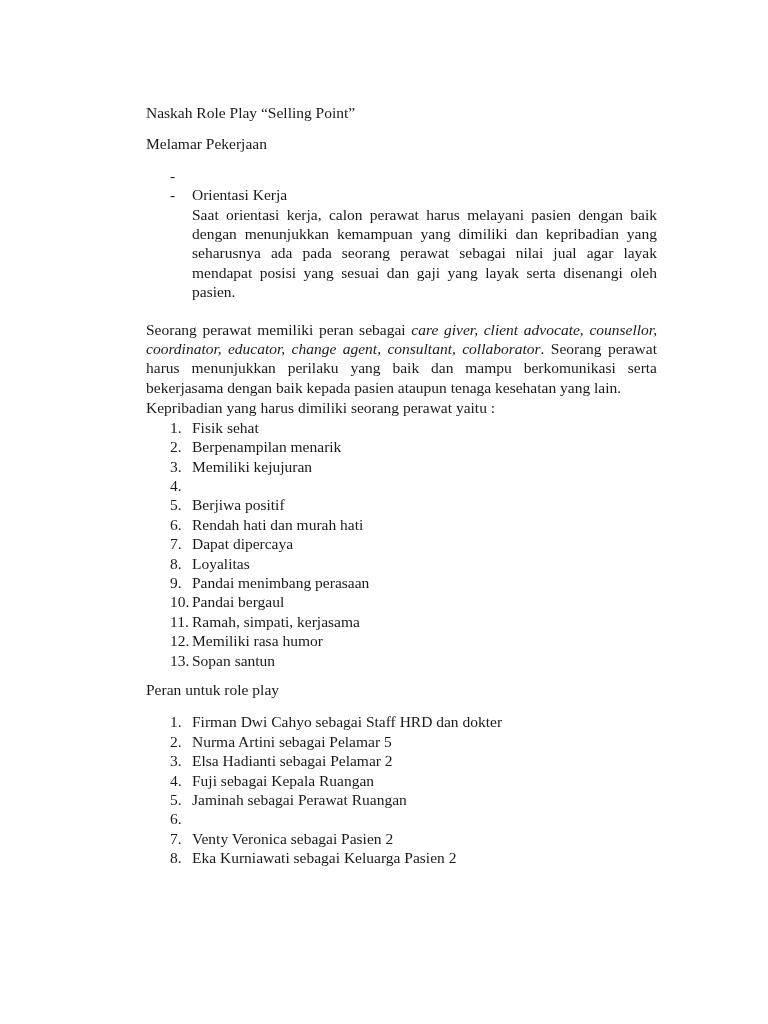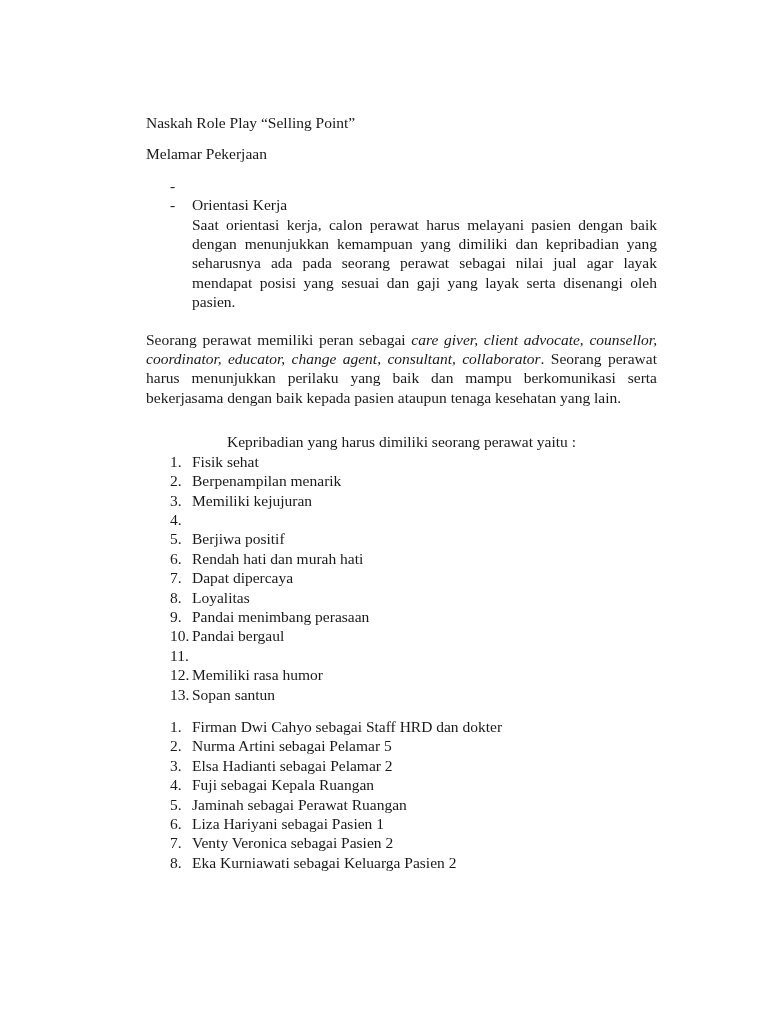--- a/index.html
+++ b/index.html
@@ -12,36 +12,36 @@
     width: 768px;
     height: 1024px;
     background: #ffffff;
     overflow: hidden;
     font-family: "Liberation Serif", "DejaVu Serif", serif;
     color: #1a1a1a;
   }
   .content {
     position: absolute;
     left: 146px;
-    top: 113px;
+    top: 103px;
     width: 511px;
     font-size: 15.5px;
     line-height: 19.4px;
   }
   p { margin: 0; }
   .just { text-align: justify; }
   .indent { margin-left: 46px; width: 465px; }
   .list { margin: 0; padding: 0 0 0 24px; list-style: none; }
   .li { display: flex; }
   .li .marker { width: 22px; flex-shrink: 0; }
   .li .num { width: 22px; flex-shrink: 0; }
   .mt-heading1 { margin-top: 12px; }
   .mt-list1   { margin-top: 12px; }
   .mt-para2   { margin-top: 18px; }
-  .mt-kep     { margin-top: 25px; text-align: center; }
+  .mt-kep     { margin-top: 1px; }
   .mt-peran   { margin-top: 10px; }
   .mt-list3   { margin-top: 13px; }
   i { font-style: italic; }
 </style>
 </head>
 <body>
 
 <div class="page">
   <div class="content">
 
@@ -100,31 +100,33 @@
       <div class="li">
         <span class="num">9.</span>
         <span>Pandai menimbang perasaan</span>
       </div>
       <div class="li">
         <span class="num">10.</span>
         <span>Pandai bergaul</span>
       </div>
       <div class="li">
         <span class="num">11.</span>
+        <span>Ramah, simpati, kerjasama</span>
       </div>
       <div class="li">
         <span class="num">12.</span>
         <span>Memiliki rasa humor</span>
       </div>
       <div class="li">
         <span class="num">13.</span>
         <span>Sopan santun</span>
       </div>
     </div>
 
+    <p class="mt-peran">Peran untuk role play</p>
 
     <div class="list mt-list3">
       <div class="li">
         <span class="num">1.</span>
         <span>Firman Dwi Cahyo sebagai Staff HRD dan dokter</span>
       </div>
       <div class="li">
         <span class="num">2.</span>
         <span>Nurma Artini sebagai Pelamar 5</span>
       </div>
@@ -135,21 +137,20 @@
       <div class="li">
         <span class="num">4.</span>
         <span>Fuji sebagai Kepala Ruangan</span>
       </div>
       <div class="li">
         <span class="num">5.</span>
         <span>Jaminah sebagai Perawat Ruangan</span>
       </div>
       <div class="li">
         <span class="num">6.</span>
-        <span>Liza Hariyani sebagai Pasien 1</span>
       </div>
       <div class="li">
         <span class="num">7.</span>
         <span>Venty Veronica sebagai Pasien 2</span>
       </div>
       <div class="li">
         <span class="num">8.</span>
         <span>Eka Kurniawati sebagai Keluarga Pasien 2</span>
       </div>
     </div>

